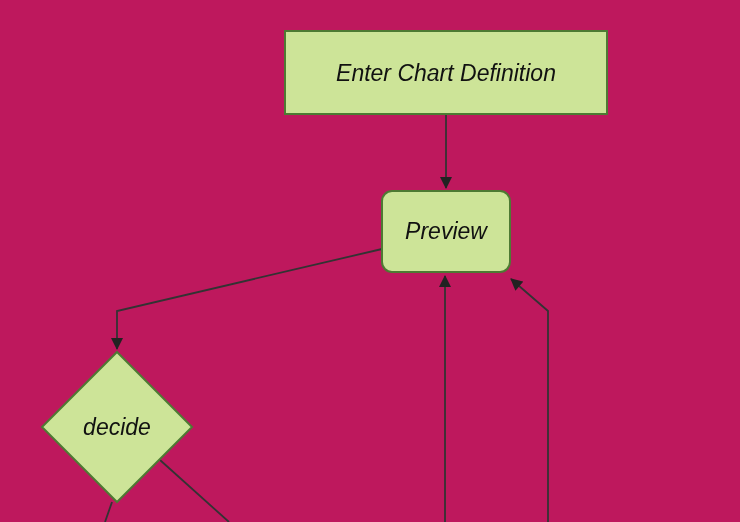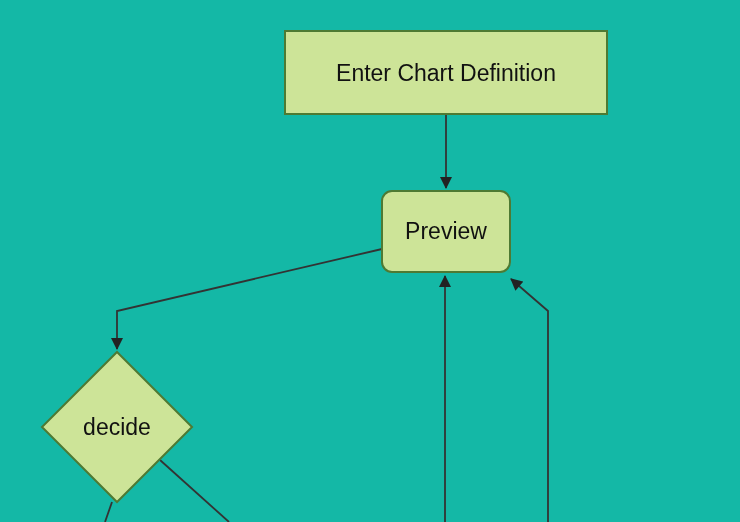--- a/index.html
+++ b/index.html
@@ -1,22 +1,23 @@
 <!DOCTYPE html>
 <html><head>
 <meta charset="utf-8">
 <style>
   html, body { margin: 0; padding: 0; background: #ffffff; }
   .screen {
     position: relative;
     width: 740px;
     height: 522px;
-    background: #14b8a6;
+    background: #be185d;
     overflow: hidden;
     font-family: "Liberation Sans", sans-serif;
+    font-style: italic;
   }
   svg { display: block; }
   .edge {
     stroke: #333333;
     stroke-width: 1.8;
     fill: none;
   }
   .node-shape {
     stroke: #4e7a33;
     stroke-width: 2;

